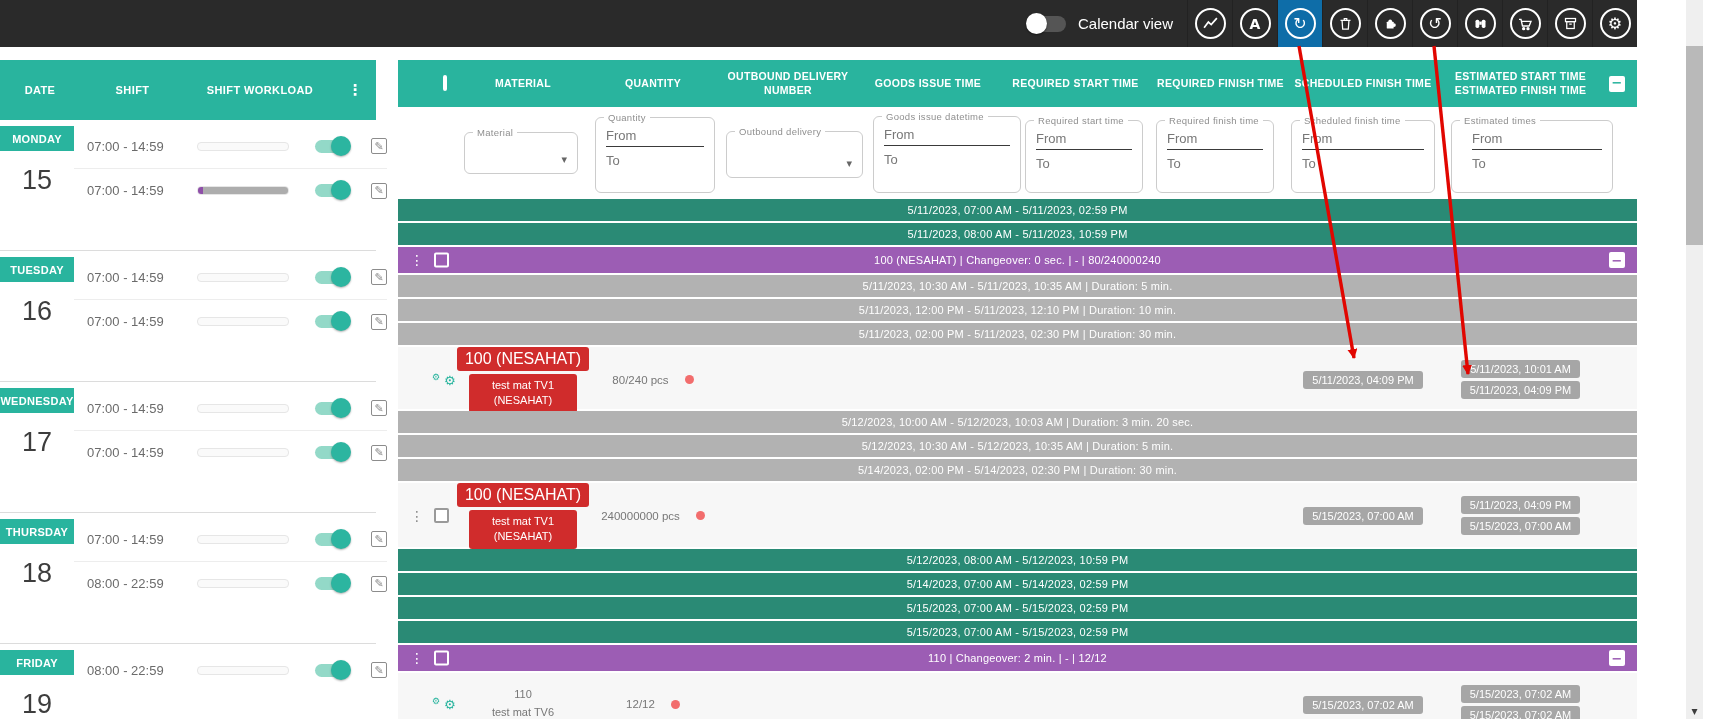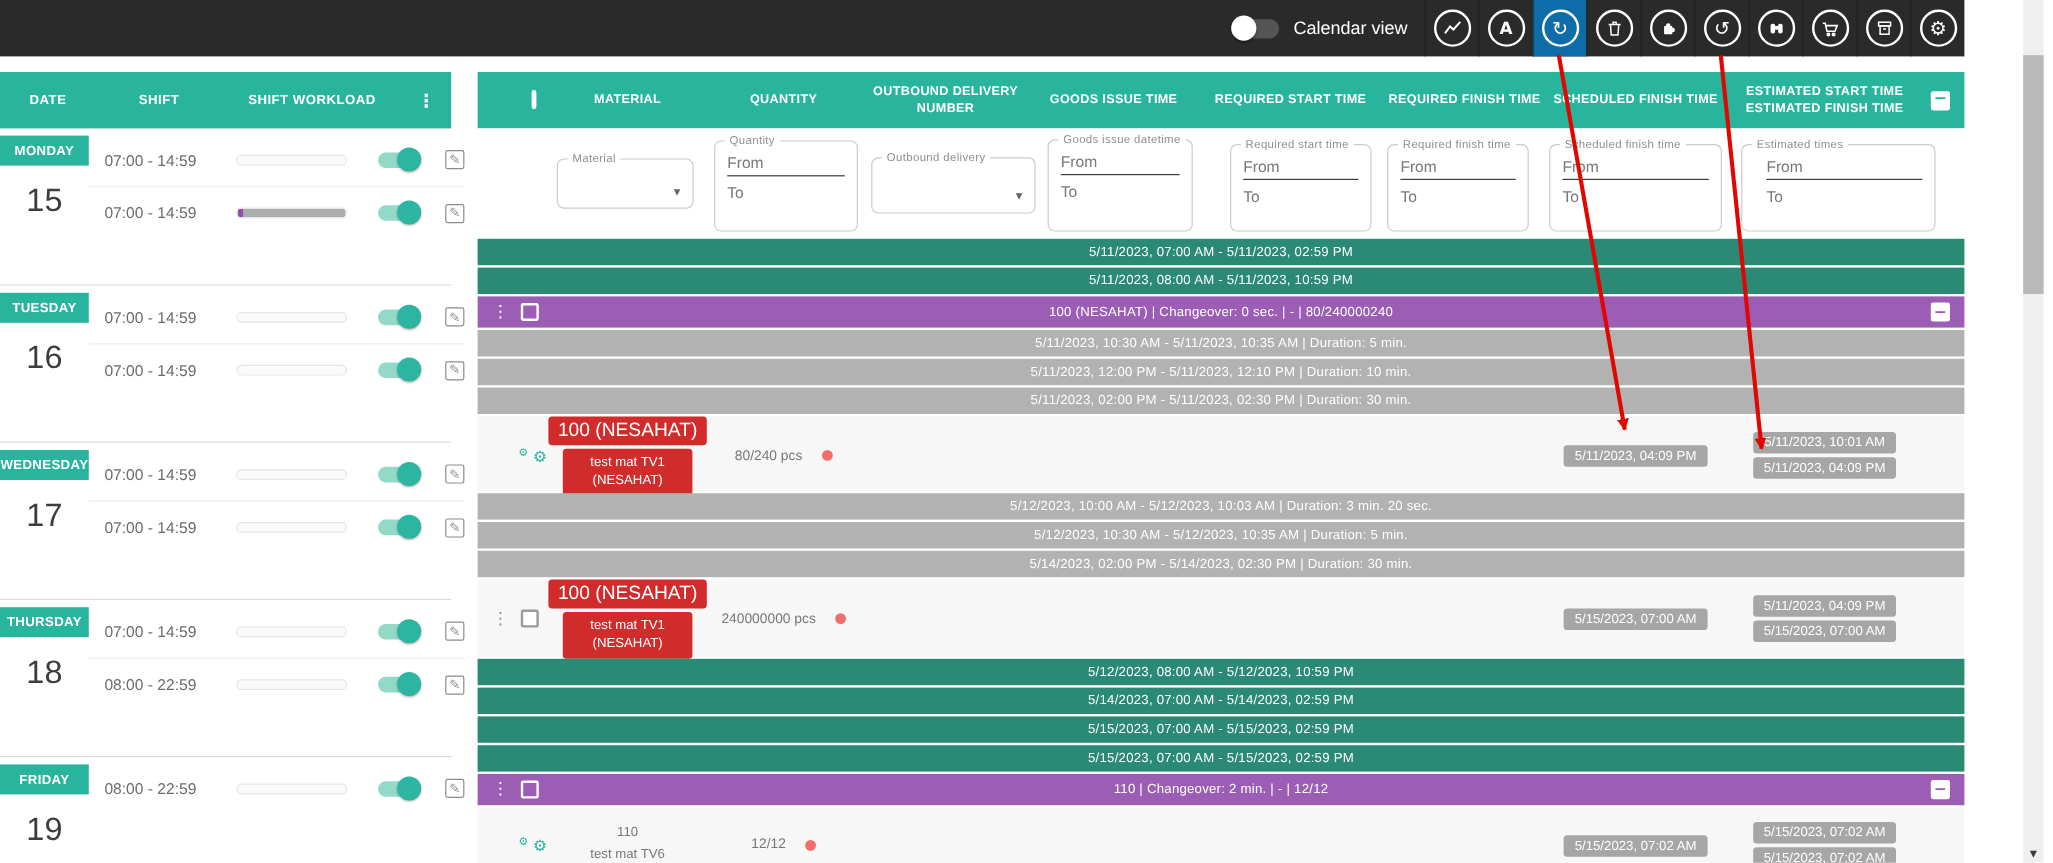--- a/index.html
+++ b/index.html
@@ -28,21 +28,21 @@
   .circ svg{display:block;}
 
   
   .scroll-track{position:absolute;left:1686px;top:0;width:17px;height:719px;background:#efefef;}
   .scroll-thumb{position:absolute;left:0;top:46px;width:17px;height:199px;background:#b9b9b9;}
   .scroll-down{position:absolute;left:0;bottom:0;width:17px;height:17px;display:flex;align-items:center;justify-content:center;
                color:#3c3c3c;font-size:12px;font-family:"DejaVu Sans",sans-serif;cursor:pointer;}
 
   
   .sidebar{position:absolute;left:0;top:60px;width:376px;}
-  .s-header{height:47px;background:var(--teal);display:grid;grid-template-columns:80px 105px 150px 41px;
+  .s-header{height:60px;background:var(--teal);display:grid;grid-template-columns:80px 105px 150px 41px;
             align-items:center;color:#fff;font-size:11px;font-weight:bold;letter-spacing:.4px;text-align:center;}
   .s-menu{color:#fff;font-size:15px;font-weight:bold;cursor:pointer;font-family:"DejaVu Sans",sans-serif;}
   .day{height:131px;border-bottom:1px solid #dcdcdc;display:flex;}
   .day-col{width:85px;padding-top:6px;display:flex;flex-direction:column;align-items:center;}
   .day-badge{width:74px;height:25px;background:var(--teal);color:#fff;font-size:11px;font-weight:bold;
              display:flex;align-items:center;justify-content:center;letter-spacing:.3px;}
   .day-num{margin-top:14px;font-size:27px;color:#3d3d3d;}
   .shifts{flex:1;padding-top:4px;}
   .shift-row{height:44px;display:flex;align-items:center;padding-left:13px;}
   .shift-row + .shift-row{border-top:1px solid #ededed;}
@@ -71,21 +71,21 @@
   .filters{position:relative;height:91px;background:#fff;}
   .fset{position:absolute;border:1px solid #ccc;border-radius:6px;padding:0 10px;}
   .fset .legend{position:absolute;top:-6px;left:8px;background:#fff;padding:0 4px;font-size:9.5px;color:#8f8f8f;letter-spacing:.3px;white-space:nowrap;}
   .from-line{font-size:13px;color:#777;border-bottom:1.5px solid #3a3a3a;padding:10px 0 3px;cursor:text;}
   .to-line{font-size:13px;color:#777;padding:6px 0;cursor:text;}
   .sel{display:flex;align-items:flex-end;justify-content:flex-end;height:100%;padding-bottom:7px;cursor:pointer;}
   .sel .arrow{color:#666;font-size:11px;font-family:"DejaVu Sans",sans-serif;}
   .f-material{left:66px;top:25px;width:114px;height:42px;}
   .f-quantity{left:197px;top:10px;width:120px;height:76px;}
   .f-outbound{left:328px;top:24px;width:137px;height:47px;}
-  .f-goods{left:475px;top:9px;width:121px;height:77px;}
+  .f-goods{left:475px;top:9px;width:148px;height:77px;}
   .f-reqstart{left:627px;top:13px;width:118px;height:73px;}
   .f-reqfinish{left:758px;top:13px;width:118px;height:73px;}
   .f-sched{left:893px;top:13px;width:144px;height:73px;}
   .f-est{left:1053px;top:13px;width:162px;height:73px;padding-left:20px;}
 
   
   .rows{margin-top:1px;}
   .row{margin-bottom:2px;position:relative;}
   .band{color:#fff;font-size:11px;letter-spacing:.2px;display:flex;align-items:center;justify-content:center;}
   .row.shiftband{height:22px;background:var(--band-green);}

